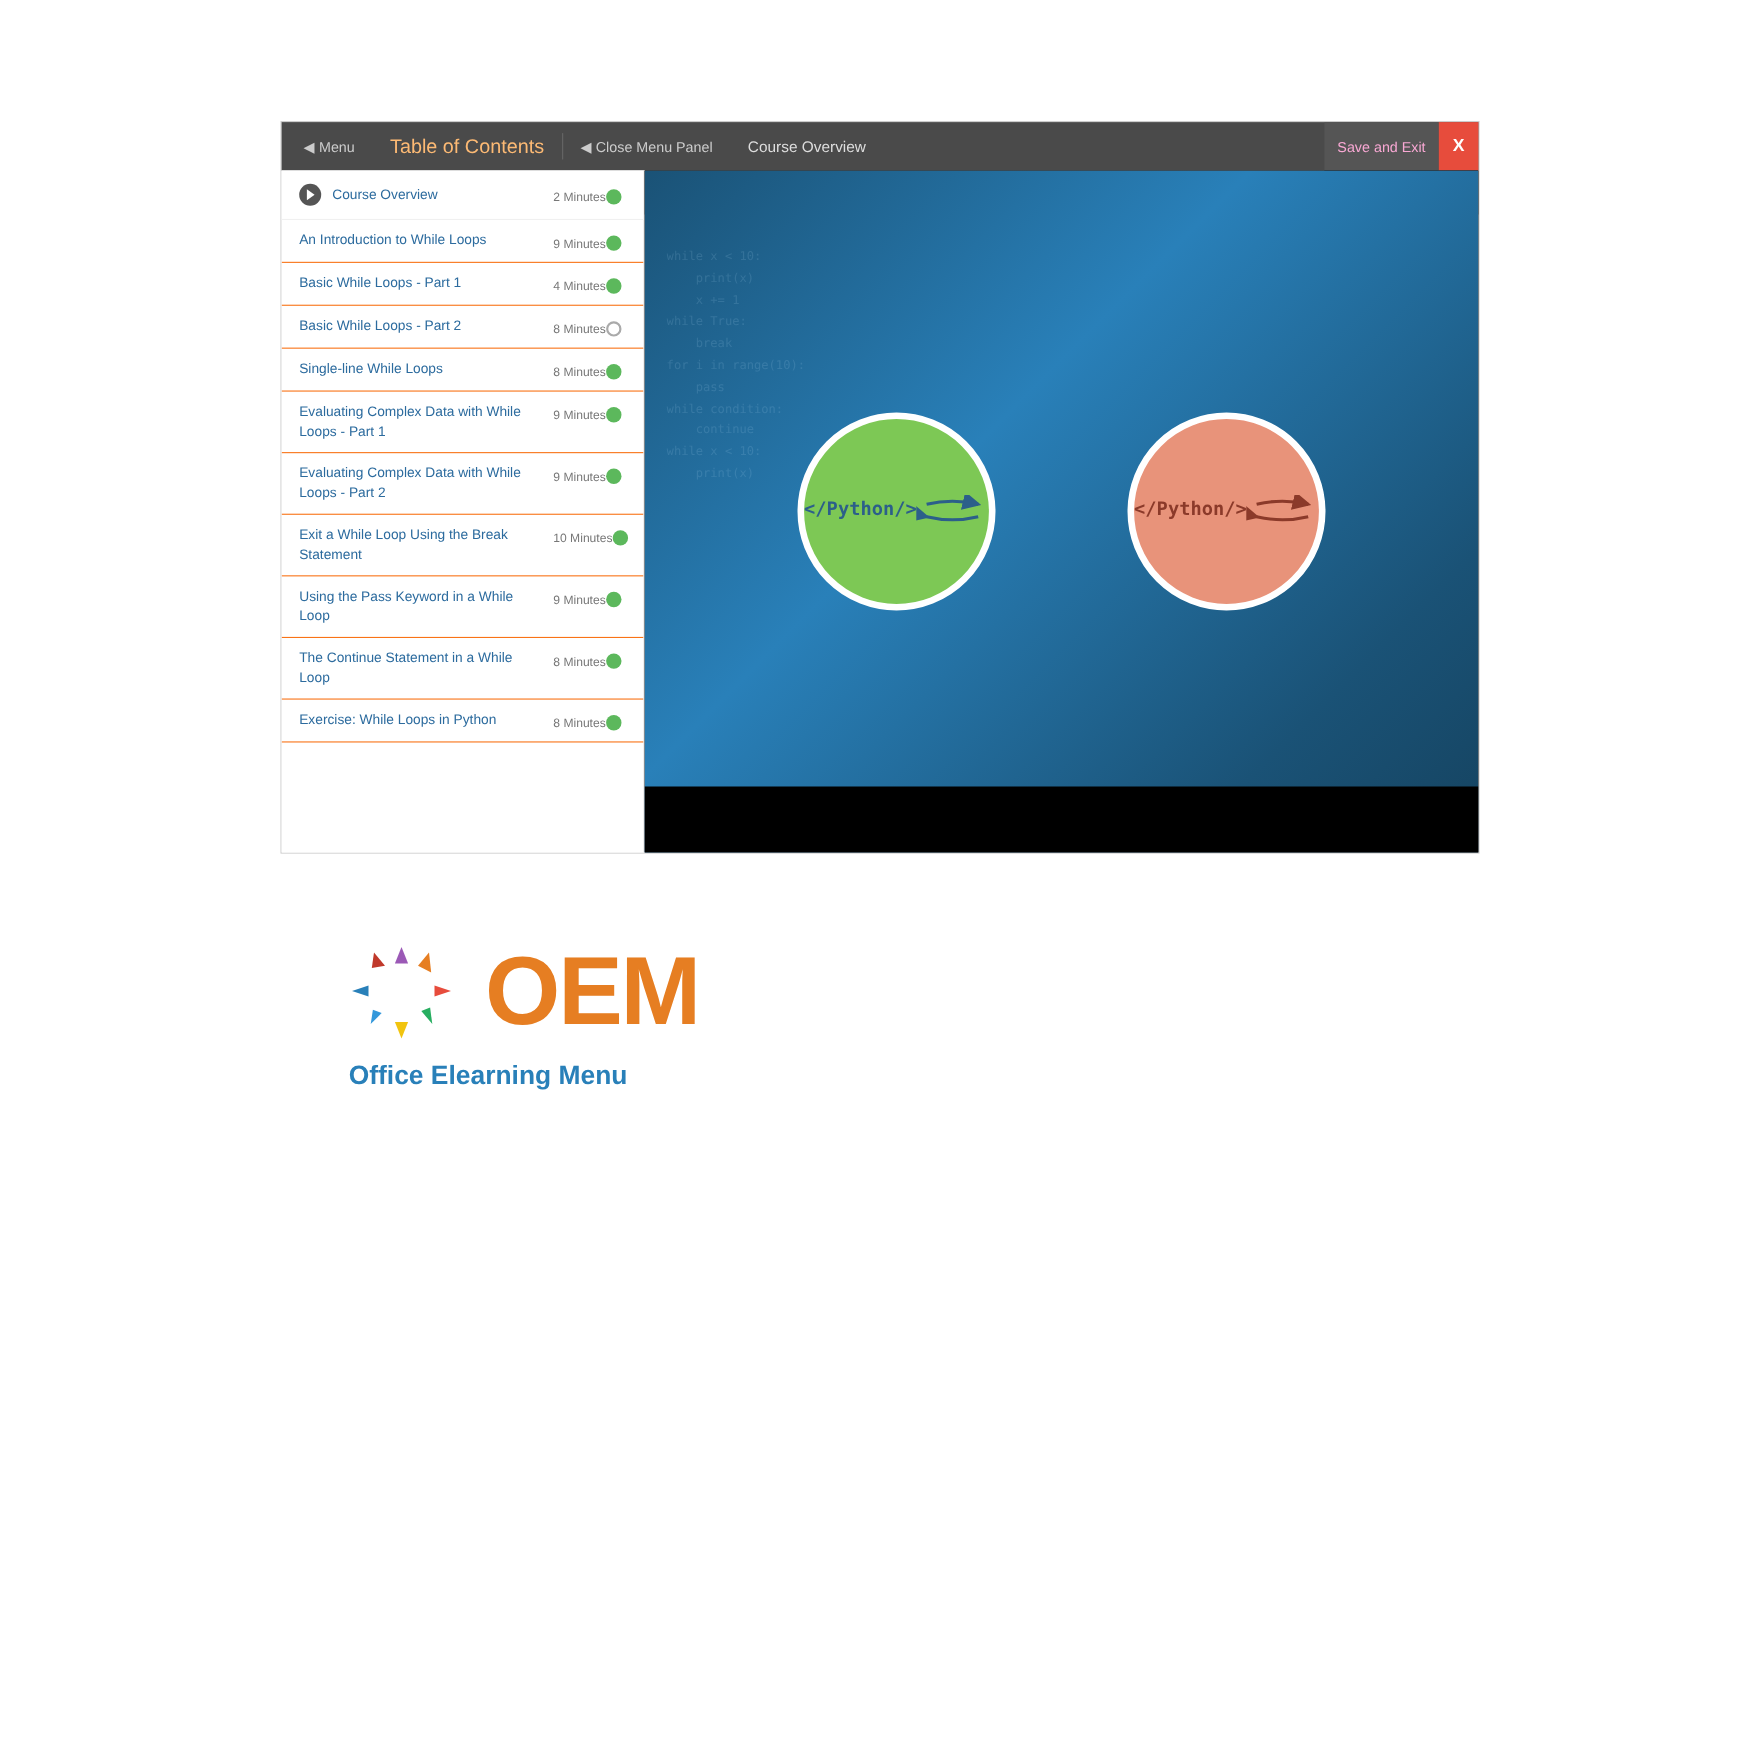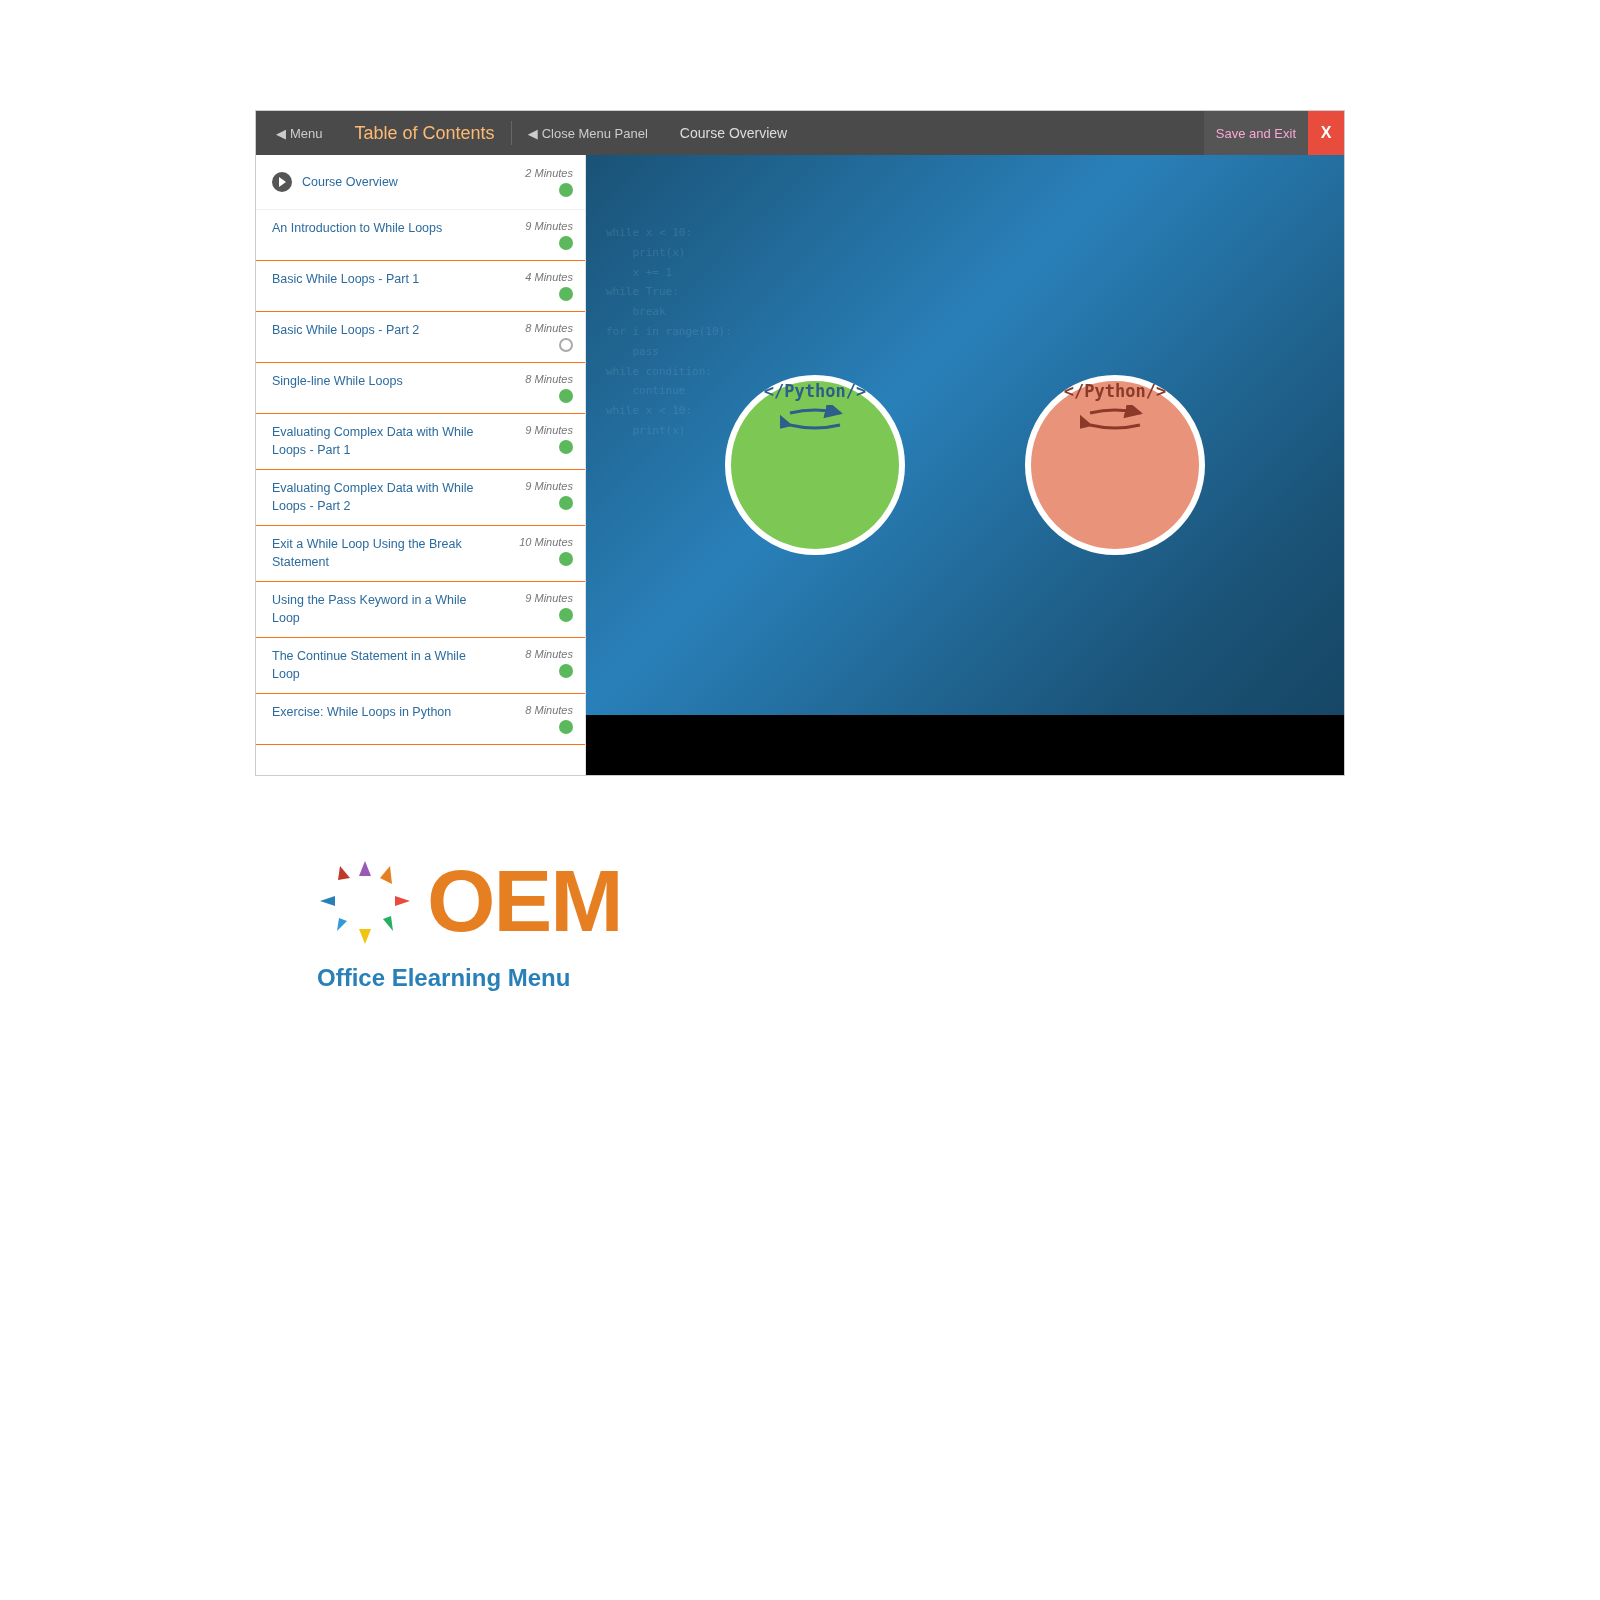--- a/index.html
+++ b/index.html
@@ -108,26 +108,24 @@
     .toc-item-text {
       flex: 1;
       font-size: 12.5px;
       color: #2c6b9e;
       line-height: 1.4;
       padding-right: 8px;
     }
 
     .toc-item-right {
       display: flex;
-      flex-direction: column;
       align-items: flex-end;
       min-width: 70px;
       font-size: 11px;
       color: #777;
-      font-style: italic;
     }
 
     .dot-green {
       width: 14px;
       height: 14px;
       border-radius: 50%;
       background: #5cb85c;
       margin-top: 4px;
     }
     .dot-empty {
@@ -211,21 +209,21 @@
     }
 
     .python-circle {
       width: 180px;
       height: 180px;
       border-radius: 50%;
       border: 6px solid #fff;
       display: flex;
       align-items: center;
       justify-content: flex-start;
-      flex-direction: column;
+      flex-direction: row;
       position: relative;
     }
     .python-circle.green { background: #7dc855; }
     .python-circle.salmon { background: #e8937a; }
 
     .python-label {
       font-family: monospace;
       font-size: 17px;
       font-weight: bold;
       color: #2c5f8a;
@@ -257,21 +255,21 @@
       width: 1090px;
       display: flex;
       flex-direction: column;
       align-items: flex-start;
       padding-left: 60px;
     }
 
     .oem-logo-container {
       display: flex;
       align-items: center;
-      gap: 12px;
+      gap: 26px;
     }
 
     .oem-arrows-icon {
       width: 100px;
       height: 90px;
     }
 
     .oem-text {
       font-size: 88px;
       font-weight: 900;

